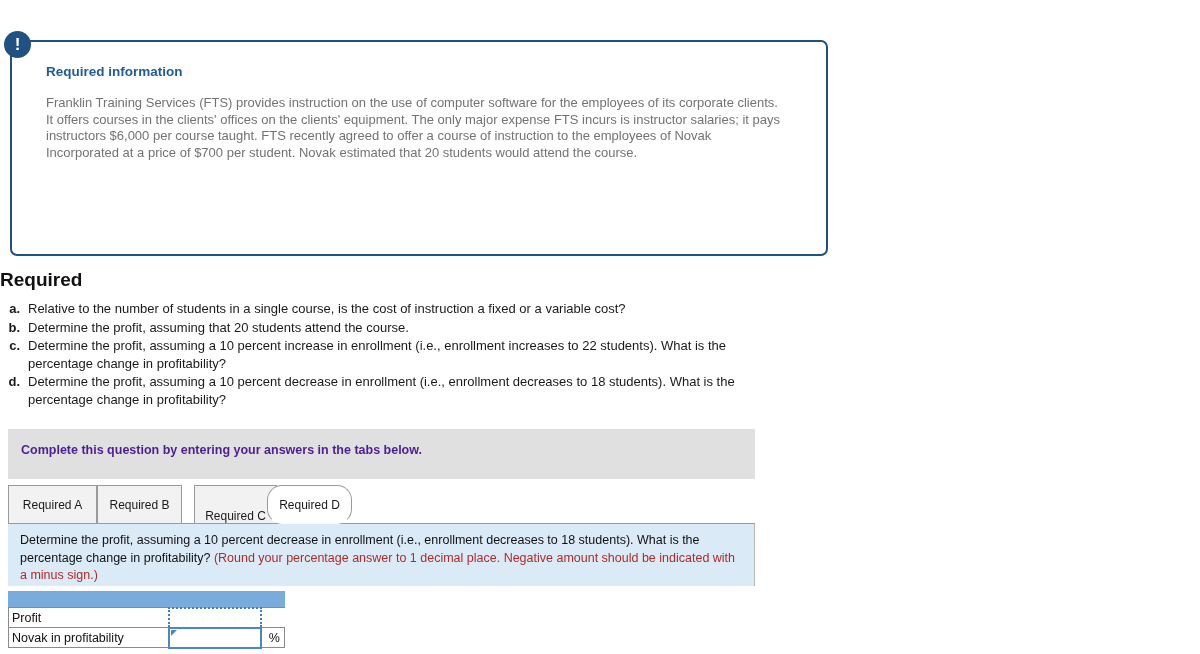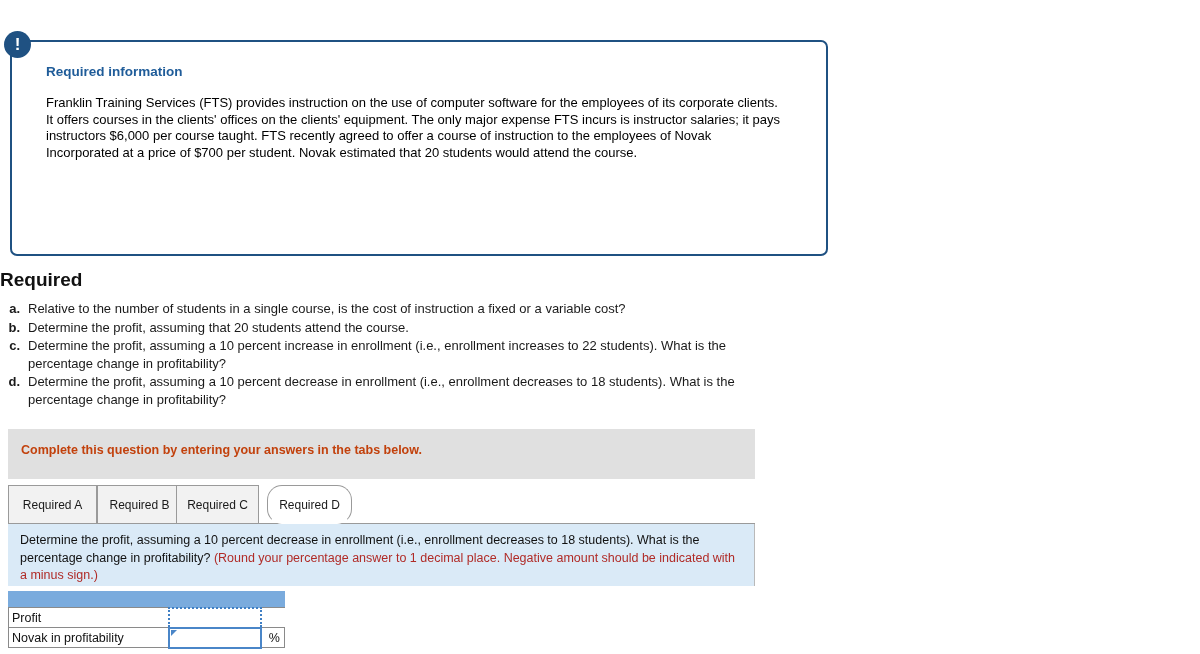--- a/index.html
+++ b/index.html
@@ -61,21 +61,21 @@
   .callout-italic {
     font-style: italic;
     font-size: 13px;
     margin: 0 0 16px 0;
     color: #1a1a1a;
   }
   .callout-body {
     font-size: 13px;
     line-height: 16.5px;
     margin: 0 0 16px 0;
-    color: #000000;
+    color: #737373;
     width: 735px;
   }
   .callout-note {
     font-size: 13px;
     margin: 0;
     color: #1a1a1a;
   }
 
   
   #required-heading {
@@ -119,21 +119,21 @@
     left: 8px;
     top: 429px;
     width: 747px;
     height: 50px;
     background: #e0e0e0;
     box-sizing: border-box;
   }
   #complete-bar .label {
     font-weight: bold;
     font-size: 12.5px;
-    color: #c2410c;
+    color: #4c1d95;
     position: absolute;
     left: 13px;
     top: 14px;
   }
 
   
   #tab-strip {
     position: absolute;
     left: 8px;
     top: 485px;
@@ -273,21 +273,21 @@
   <div class="label">Complete this question by entering your answers in the tabs below.</div>
 </div>
 
 <div id="tab-strip">
   <div class="tab" style="left:0px; width:89px;">
     <span>Required A</span>
   </div>
   <div class="tab" style="left:89px; width:85px;">
     <span>Required B</span>
   </div>
-  <div class="tab" style="left:168px; width:83px;">
+  <div class="tab" style="left:186px; width:83px;align-items:flex-end;">
     <span>Required C</span>
   </div>
   <div class="tab active" style="left:259px; width:85px;border-radius:15px;">
     <span>Required D</span>
   </div>
 </div>
 
 <div id="question-panel">
   <div class="qtext">
     <span>Determine the profit, assuming a 10 percent decrease in enrollment (i.e., enrollment decreases to 18 students). What is the percentage change in profitability? </span><span class="hint">(Round your percentage answer to 1 decimal place. Negative amount should be indicated with a minus sign.)</span>

